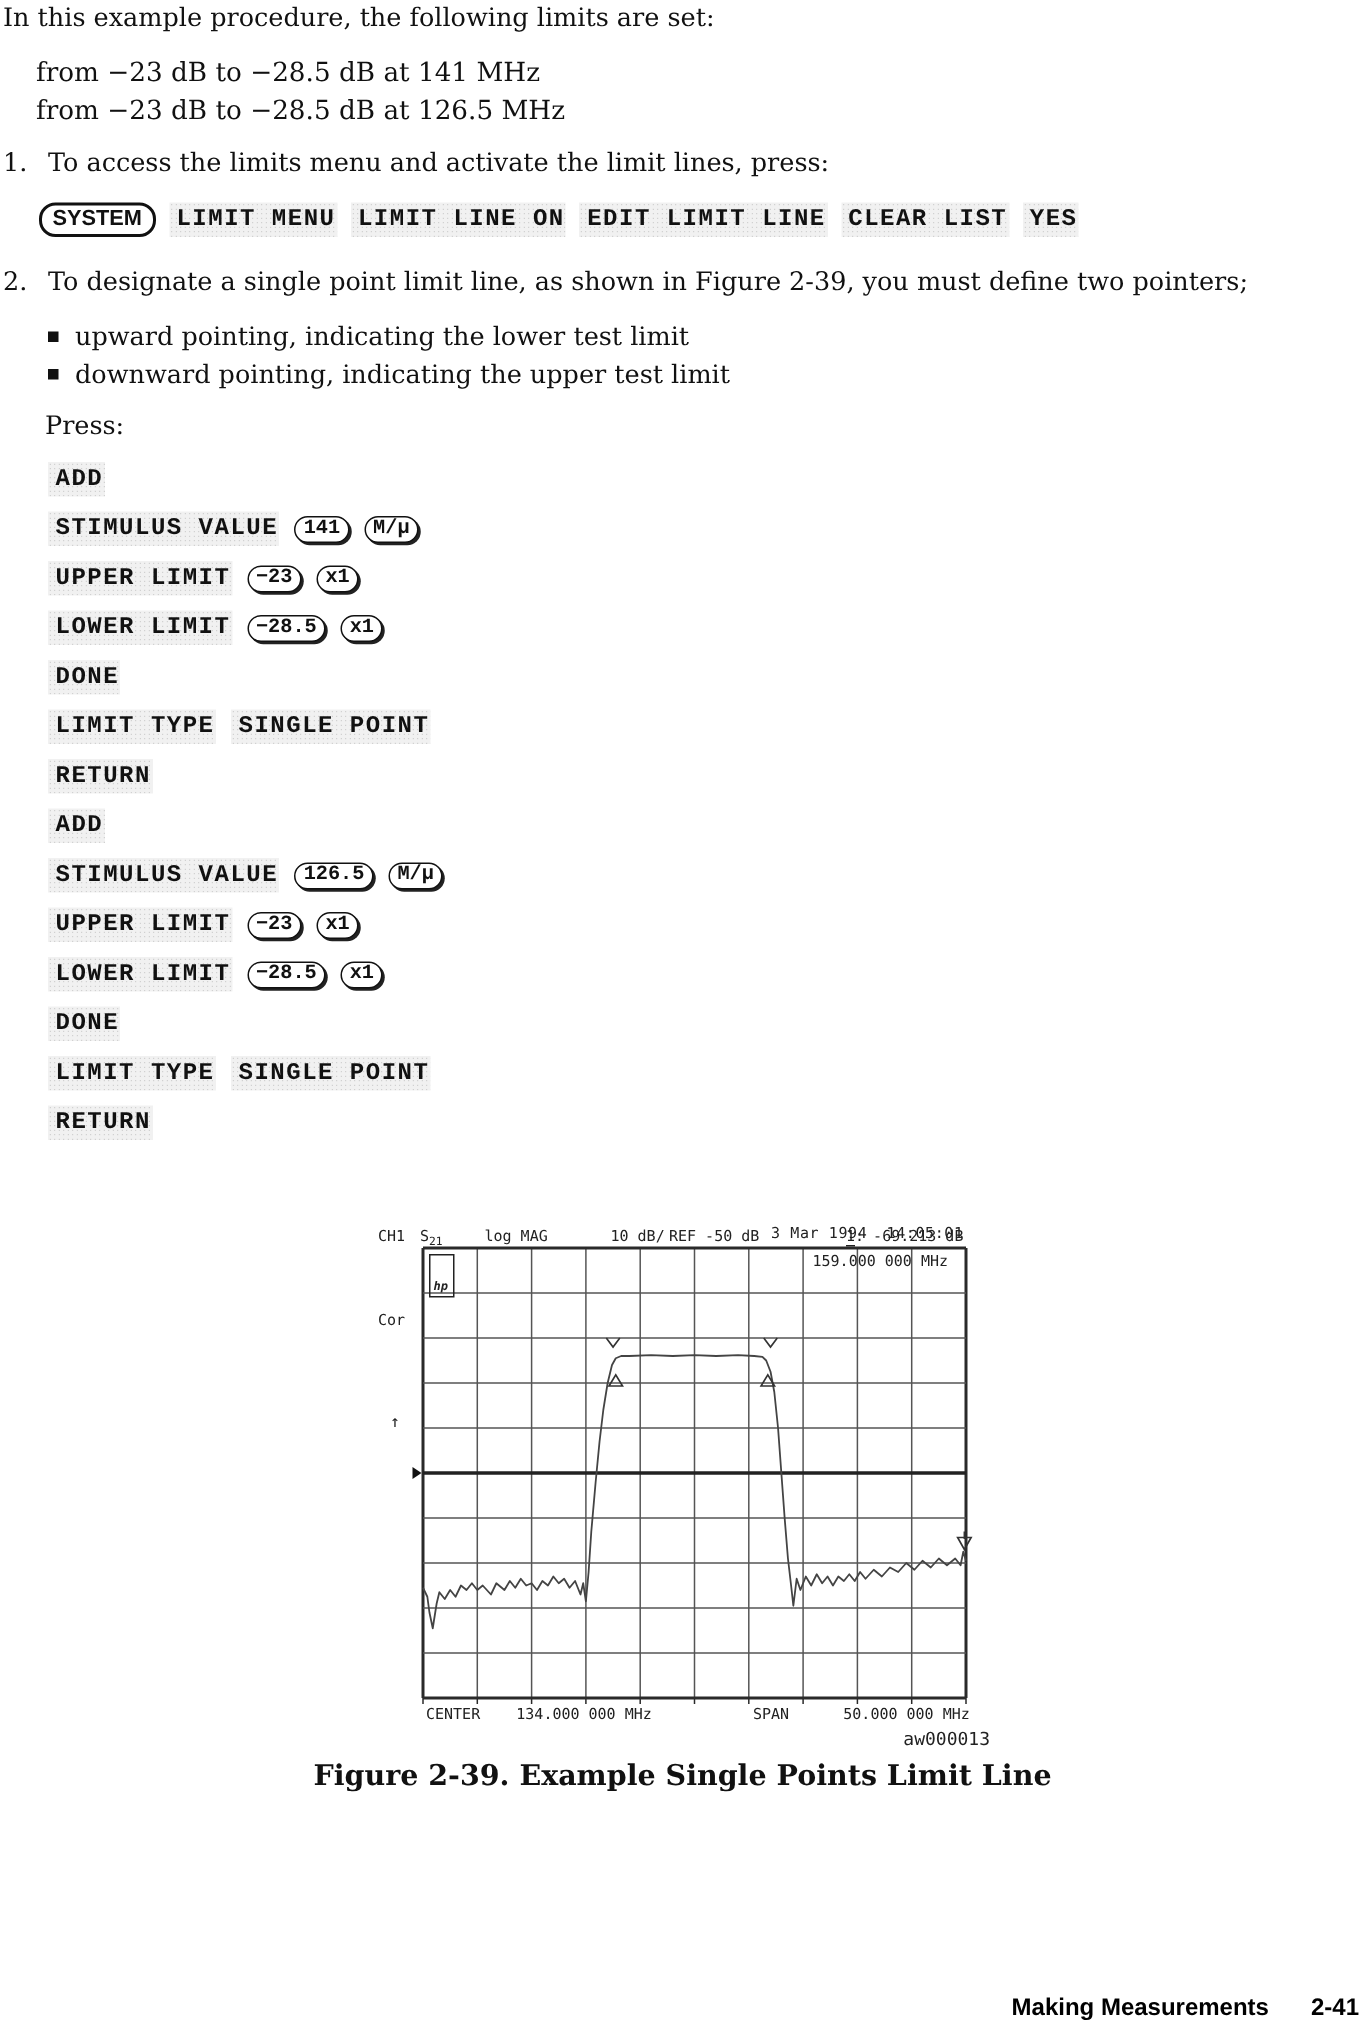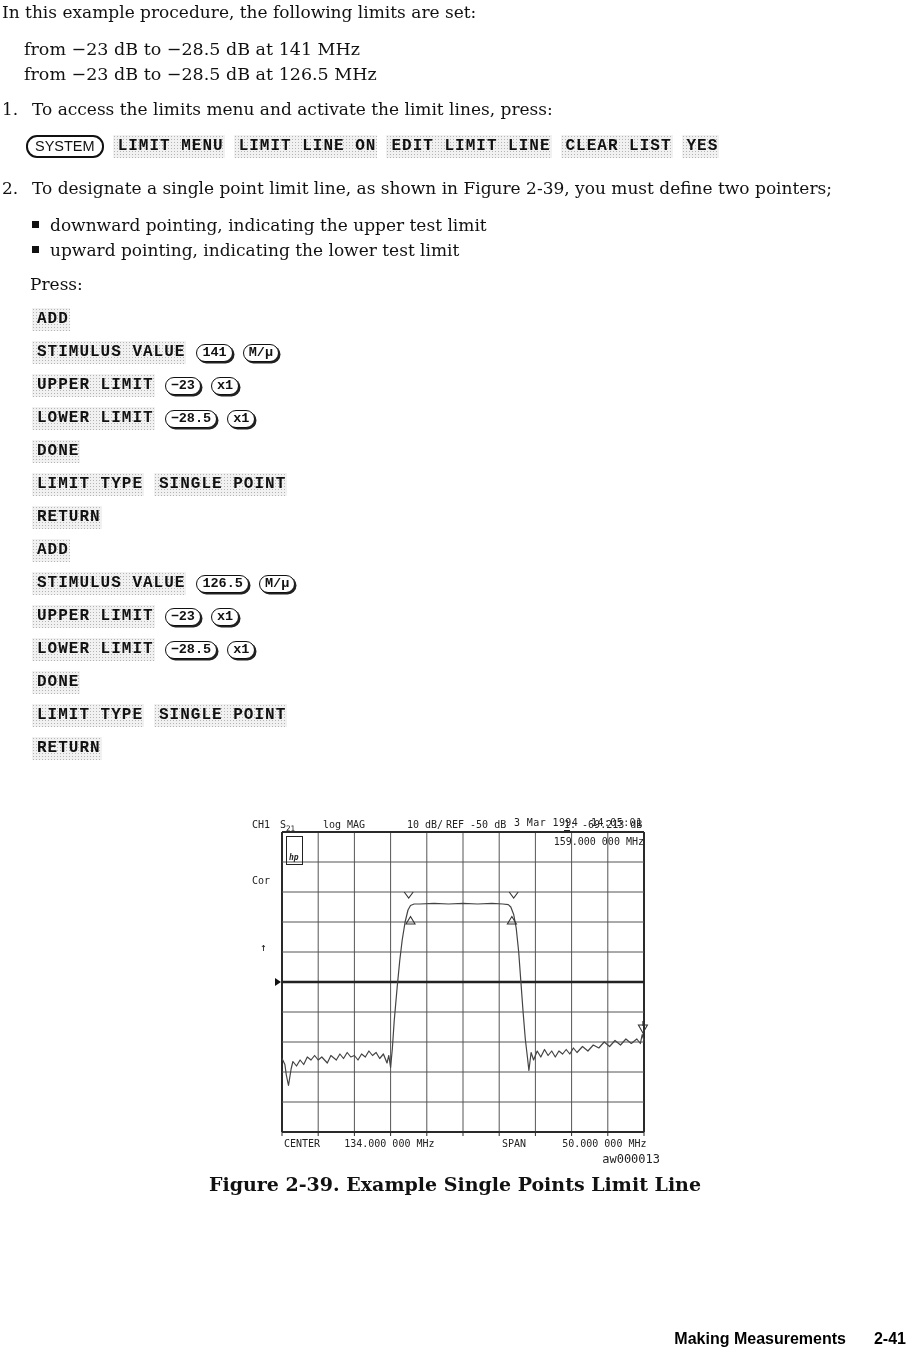--- a/index.html
+++ b/index.html
@@ -14,21 +14,21 @@
   p.intro  { font-size:17px; line-height:20px; margin:0 0 15px 0; }
   .limit-specs { margin:0 0 12px 22px; font-size:17.5px; line-height:25px; }
 
   .step { display:flex; margin:0 0 13px 0; font-size:17px; line-height:21px; }
   .step-num { width:30px; flex:0 0 30px; }
   .step-text { white-space:nowrap; }
 
   .key-row { display:flex; align-items:center; gap:9px; margin:0 0 18px 24px; height:27px; }
 
   .hardkey {
-    font-family:"Liberation Sans", sans-serif; font-size:14.5px; font-weight:normal;
+    font-family:"Liberation Sans", sans-serif; font-size:14.5px; font-weight:bold;
     border:2px solid #111; border-radius:11px; padding:1px 7px 2px 7px; background:#fff;
     white-space:nowrap;
     text-align:right;
   }
   .softkey {
     font-family:"Liberation Mono", monospace; font-size:16px; font-weight:bold; letter-spacing:1px;
     color:#111; padding:2px 1px 3px 5px; white-space:nowrap;
     background-color:#f1f1f1;
     background-image:radial-gradient(#b4b4b4 24%, rgba(0,0,0,0) 26%);
     background-size:3px 3px;
@@ -60,21 +60,21 @@
   .p-ch    { left:2px; }
   .p-s     { left:30px; }
   .p-fmt   { left:73px; }
   .p-scale { left:157px; }
   .p-ref   { left:196px; }
   .p-mkr   { left:314px; }
   .u       { border-bottom:1px solid #222; }
   #screen-grid { position:absolute; left:32px; top:31px; overflow:visible; }
   .hp-box  { position:absolute; left:36px; top:35px; border:1px solid #222; font-size:8px;
              font-style:italic; font-weight:bold; padding:16px 3px 1px 2px; line-height:10px; }
-  .mfreq   { position:absolute; right:18px; top:35px; }
+  .mfreq   { position:absolute; right:30px; top:35px; }
   .cor     { position:absolute; left:2px;  top:74px; }
   .avg     { position:absolute; left:10px; top:140px; font-size:11px; }
   .reftri  { position:absolute; left:25px; top:177px; width:0; height:0;
              border-top:4px solid transparent; border-bottom:4px solid transparent; border-left:6px solid #111; }
   .bl-center { position:absolute; left:34px;  top:337px; }
   .bl-span   { position:absolute; left:252px; top:337px; }
   .photoid   { position:absolute; right:2px;  top:351px; font-size:12px;margin-left:20px; }
 
   figcaption.caption {
     text-align:center; font-size:19px; font-weight:bold; margin-top:6px;
@@ -117,25 +117,25 @@
     </div>
 
     <div class="step">
       <span class="step-num">2.</span>
       <span class="step-text">To designate a single point limit line, as shown in Figure 2-39, you must define two pointers;</span>
     </div>
 
     <div class="bullets">
       <div class="bullet-line">
         <span class="sq"></span>
-        <span>downward pointing, indicating the upper test limit</span>
+        <span>upward pointing, indicating the lower test limit</span>
       </div>
       <div class="bullet-line">
         <span class="sq"></span>
-        <span>upward pointing, indicating the lower test limit</span>
+        <span>downward pointing, indicating the upper test limit</span>
       </div>
     </div>
 
     <p class="press-label">Press:</p>
 
     <div id="press-list" class="press-list">
         <div class="press-line">
           <span class="softkey">ADD</span>
         </div>
         <div class="press-line">

